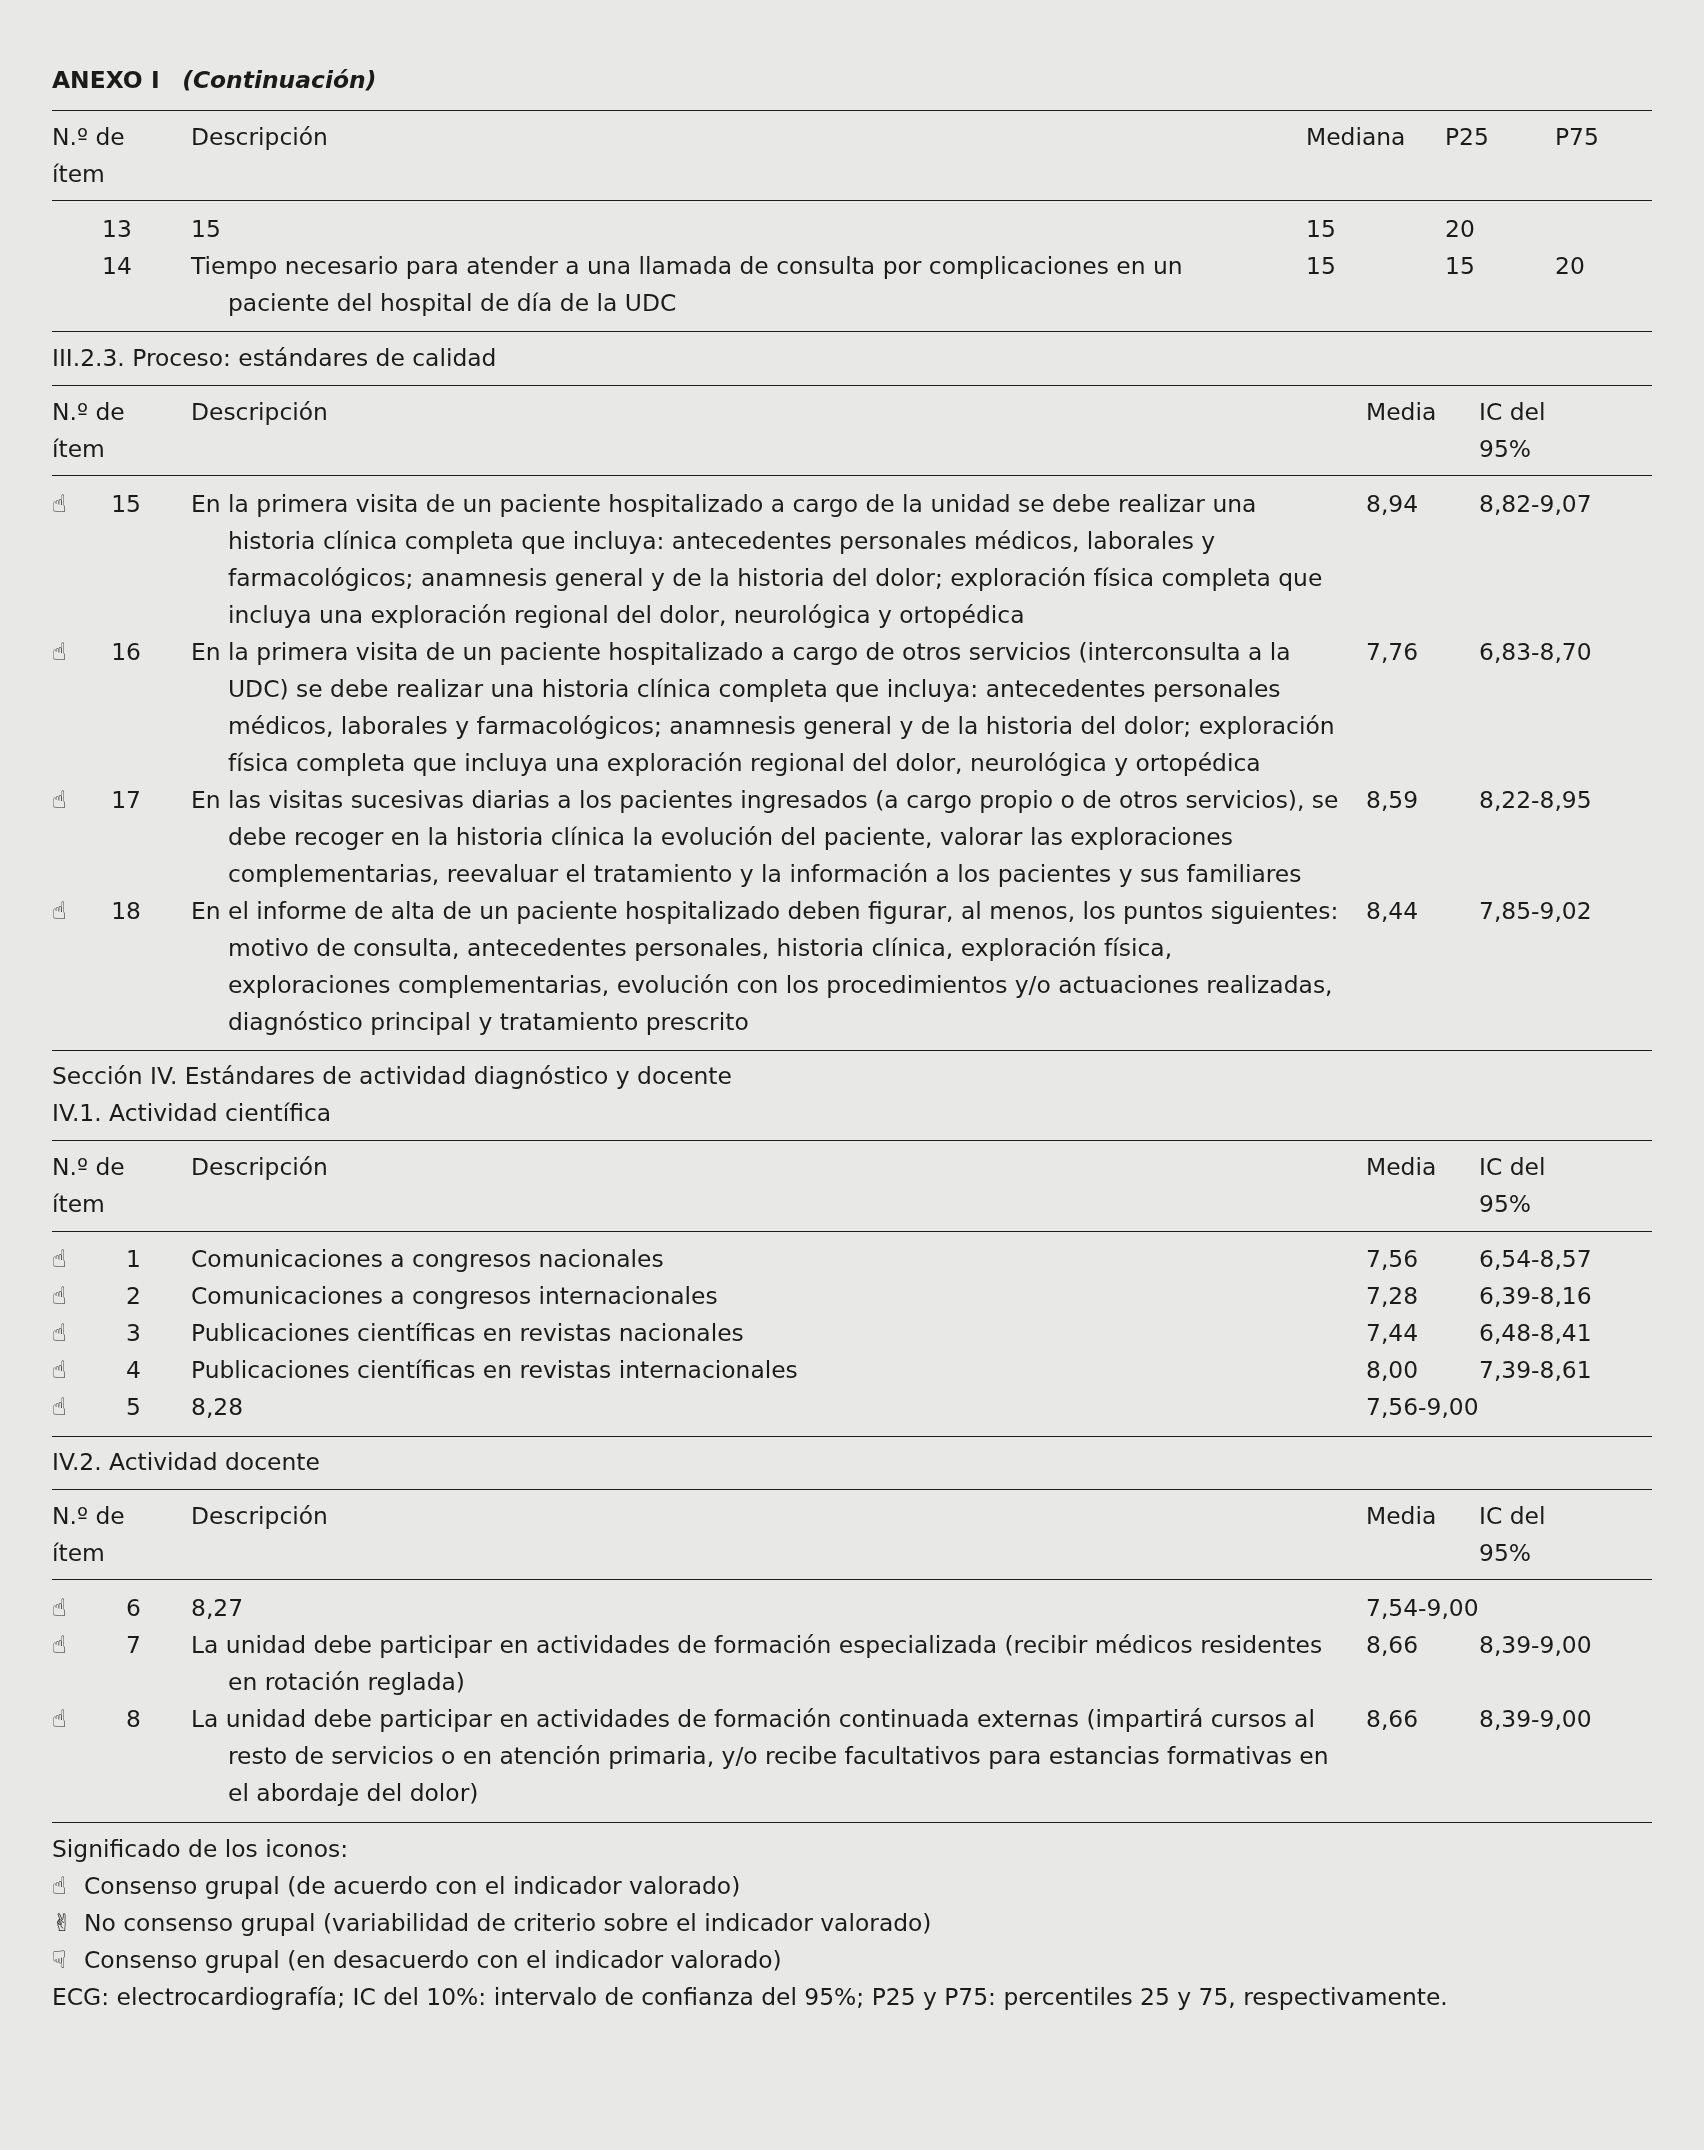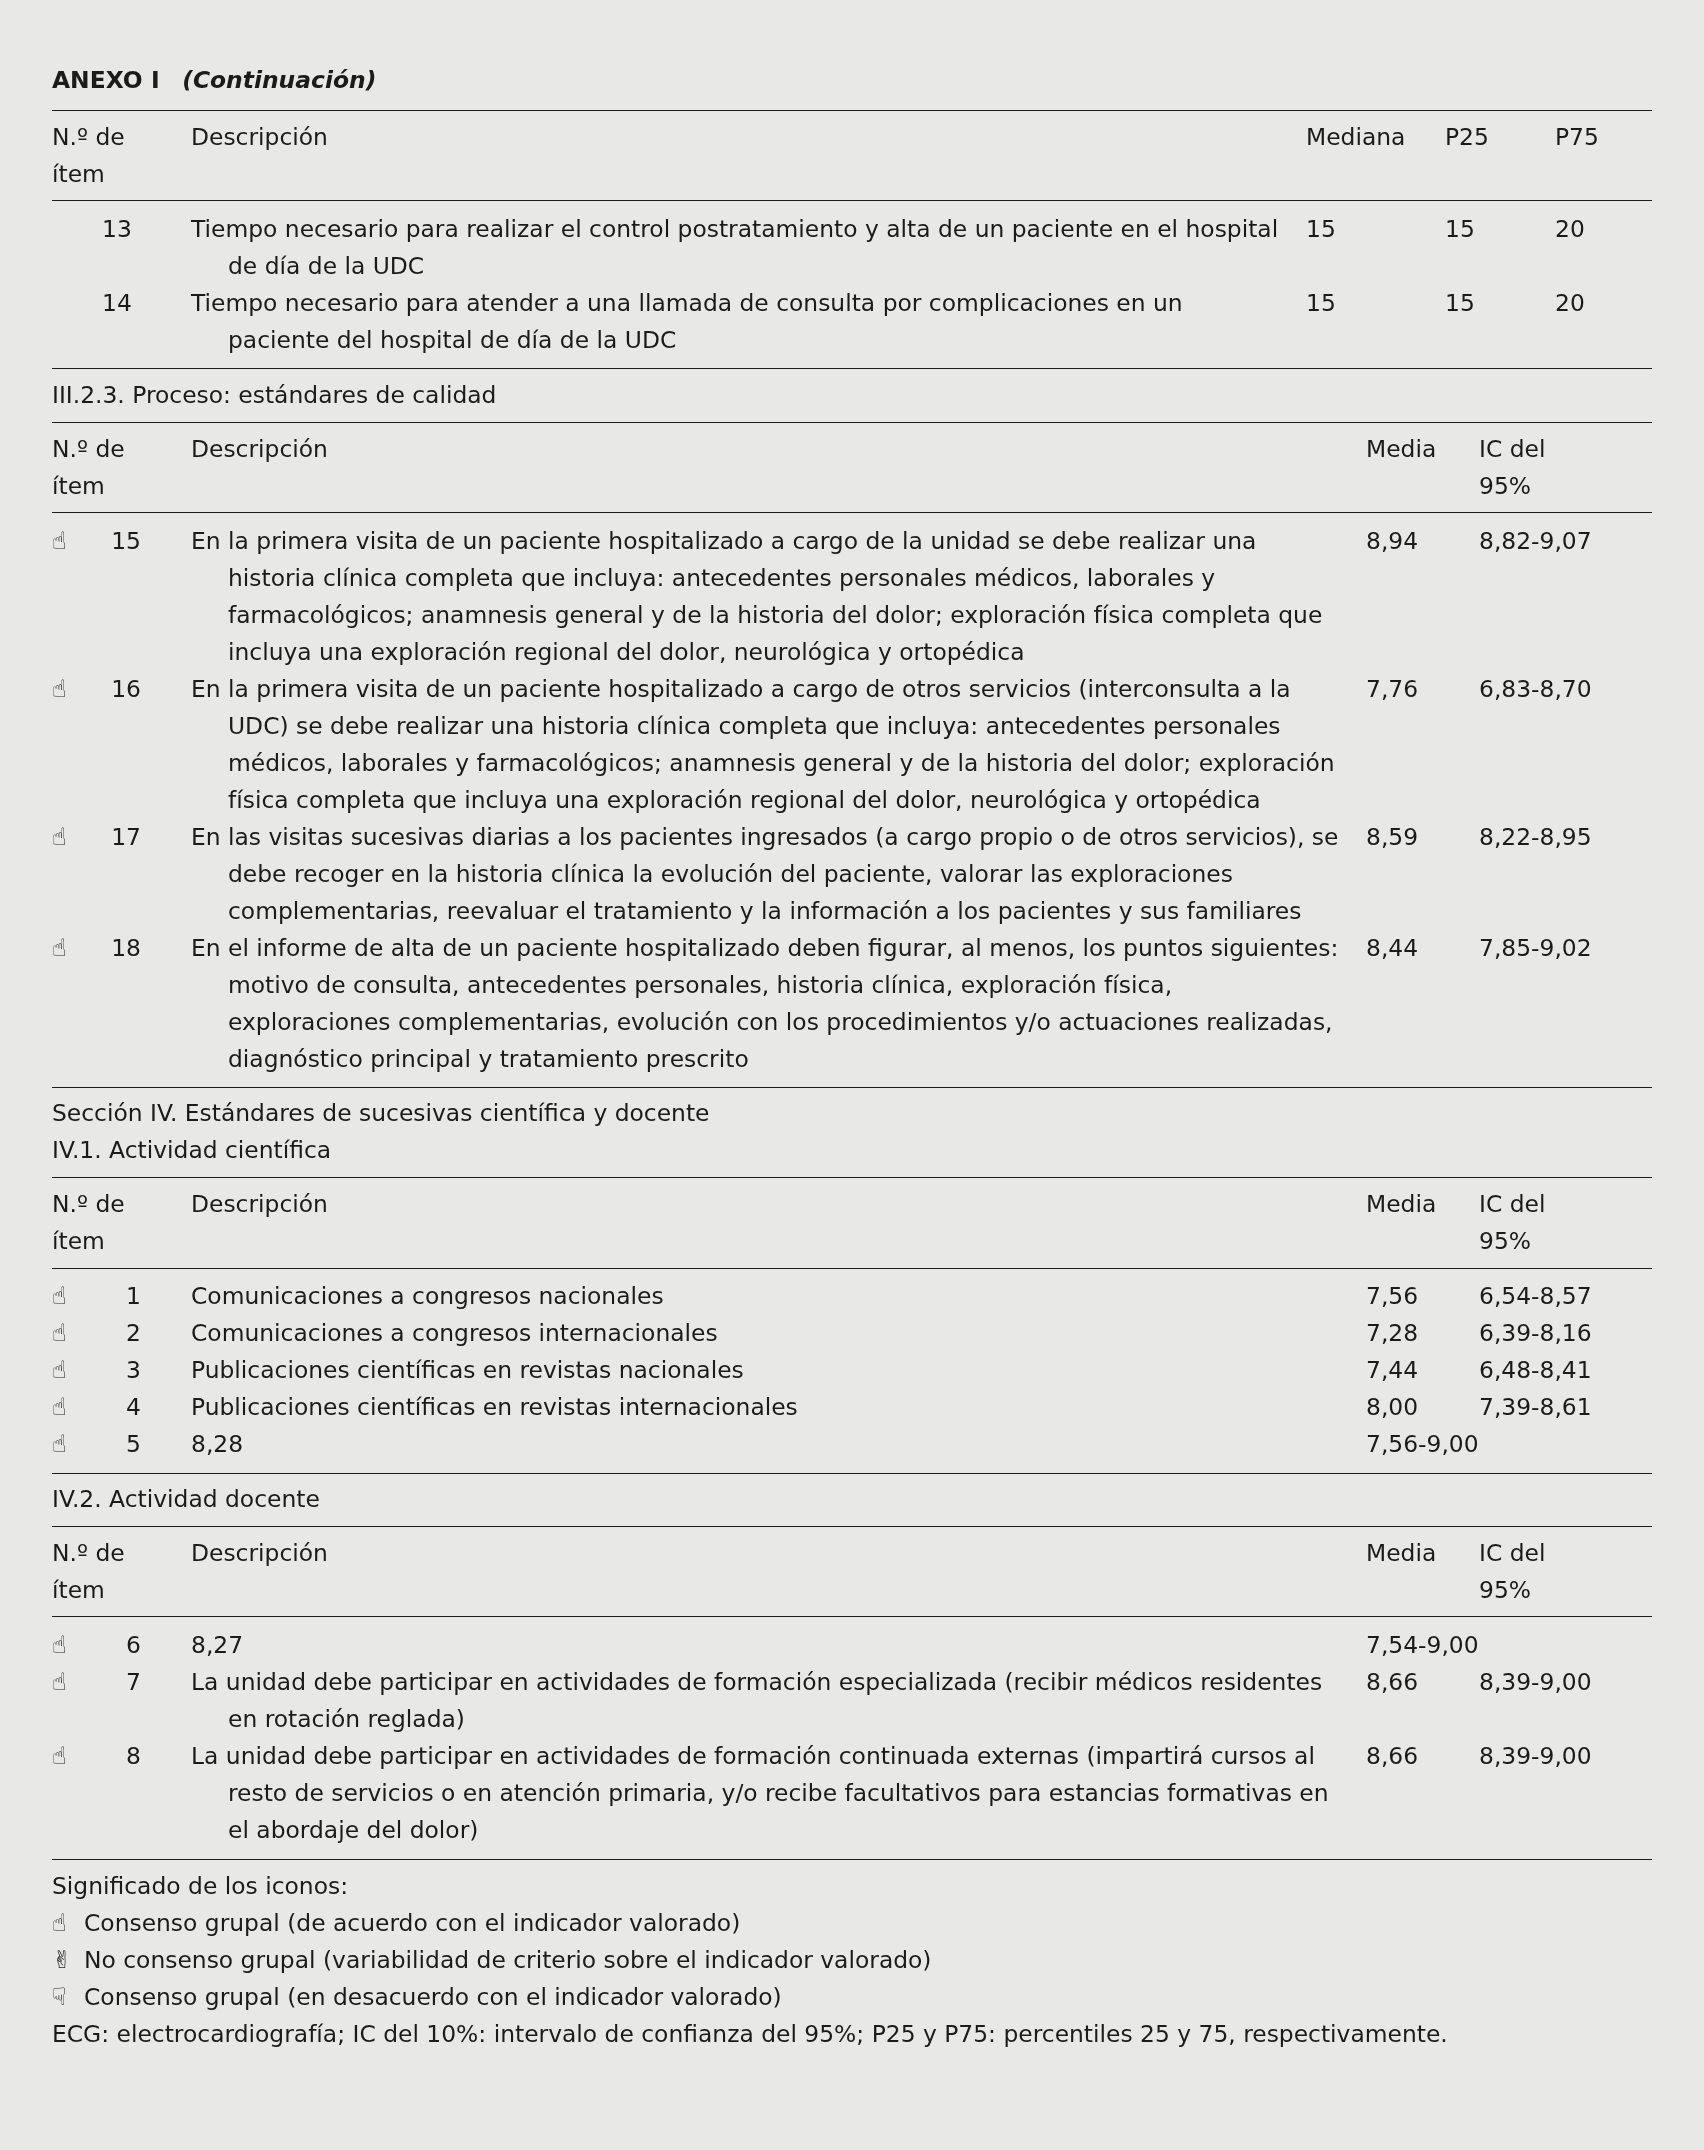--- a/index.html
+++ b/index.html
@@ -77,21 +77,20 @@
     <div>P75</div>
   </div>
   <div class="rule"></div>
 
   <div class="tbody">
     <div class="grid t1">
       <div class="numcell">
           <span class="icon"></span>
           <span class="num" style="text-align:left;width:auto">13</span>
         </div>
-      <div class="desc">Tiempo necesario para realizar el control postratamiento y alta de un paciente en el hospital de día de la UDC</div>
       <div>15</div>
       <div>15</div>
       <div>20</div>
     </div>
     <div class="grid t1">
       <div class="numcell">
           <span class="icon"></span>
           <span class="num" style="text-align:left;width:auto">14</span>
         </div>
       <div class="desc">Tiempo necesario para atender a una llamada de consulta por complicaciones en un paciente del hospital de día de la UDC</div>
@@ -149,21 +148,21 @@
           <span class="num">18</span>
         </div>
       <div class="desc">En el informe de alta de un paciente hospitalizado deben figurar, al menos, los puntos siguientes: motivo de consulta, antecedentes personales, historia clínica, exploración física, exploraciones complementarias, evolución con los procedimientos y/o actuaciones realizadas, diagnóstico principal y tratamiento prescrito</div>
       <div>8,44</div>
       <div>7,85-9,02</div>
     </div>
   </div>
   <div class="rule"></div>
 
   <div class="section-heading">
-    <div>Sección IV. Estándares de sucesivas científica y docente</div>
+    <div>Sección IV. Estándares de actividad diagnóstico y docente</div>
     <div>IV.1. Actividad científica</div>
   </div>
   <div class="rule"></div>
 
   <div class="grid t2 thead">
     <div class="pre">N.º de
 ítem</div>
     <div>Descripción</div>
     <div>Media</div>
     <div class="pre">IC del

